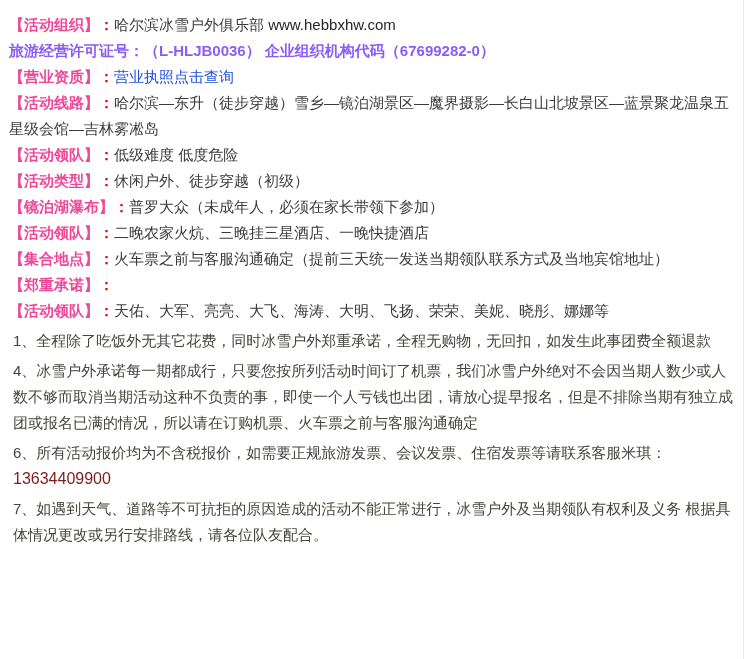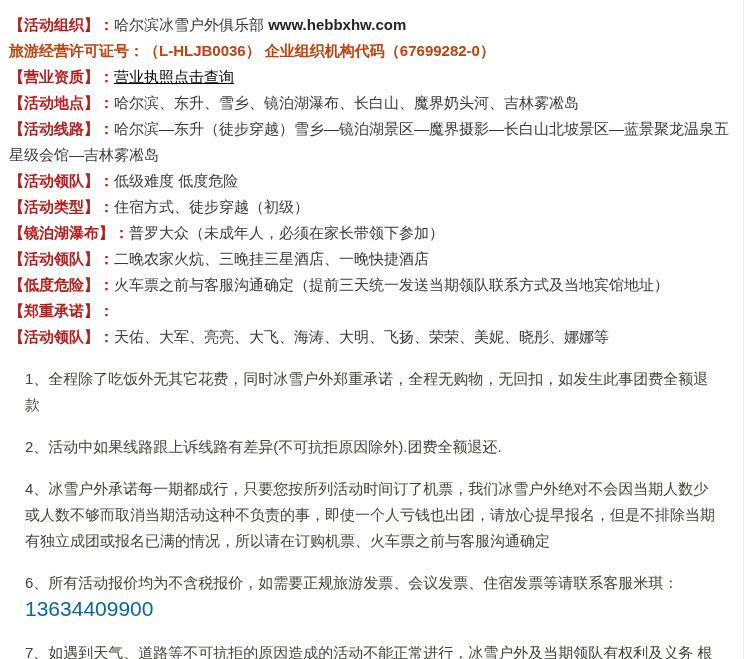--- a/index.html
+++ b/index.html
@@ -10,83 +10,79 @@
     padding:12px 6px 0 9px;
     background:#ffffff;
     border-right:1px solid #ececec;
     font-family:"Liberation Sans","DejaVu Sans",sans-serif;
     font-size:15px;
     line-height:26px;
     color:#3b3b3b;
     overflow:hidden;
   }
   .line{margin:0;}
-  .label{color:#b91c1c;font-weight:bold;}
+  .label{color:#ec4899;font-weight:bold;}
   .colon{color:#c9100f;font-weight:bold;}
-  .red-line{color:#c2410c;font-weight:bold;}
-  .bold-site{font-weight:bold;color:#262626;}
-  .license-link{color:#000000;text-decoration:underline;cursor:pointer;}
-  .term{margin:16px;color:#45453e;}
+  .red-line{color:#8b5cf6;font-weight:bold;}
+  .bold-site{font-weight:normal;color:#262626;}
+  .license-link{color:#1d4ed8;cursor:pointer;}
+  .term{margin:4px;color:#45453e;}
   .term-num{color:#45453e;}
-  .phone{color:#0369a1;font-size:21px;}
+  .phone{color:#7f1d1d;font-size:16px;}
 </style>
 </head>
 <body>
 
 <div class="page">
 
   <div class="line">
     <span class="label">【活动组织】</span><span class="colon">：</span><span>哈尔滨冰雪户外俱乐部 </span><span class="bold-site">www.hebbxhw.com</span>
   </div>
 
   <div class="line red-line">旅游经营许可证号：（L-HLJB0036） 企业组织机构代码（67699282-0）</div>
 
   <div class="line">
     <span class="label">【营业资质】</span><span class="colon">：</span><span class="license-link">营业执照点击查询</span>
   </div>
 
-  <div class="line">
-    <span class="label">【活动地点】</span><span class="colon">：</span><span>哈尔滨、东升、雪乡、镜泊湖瀑布、长白山、魔界奶头河、吉林雾凇岛</span>
-  </div>
 
   <div class="line">
     <span class="label">【活动线路】</span><span class="colon">：</span><span>哈尔滨—东升（徒步穿越）雪乡—镜泊湖景区—魔界摄影—长白山北坡景区—蓝景聚龙温泉五星级会馆—吉林雾凇岛</span>
   </div>
 
   <div class="line">
     <span class="label">【活动领队】</span><span class="colon">：</span><span>低级难度  低度危险</span>
   </div>
 
   <div class="line">
-    <span class="label">【活动类型】</span><span class="colon">：</span><span>住宿方式、徒步穿越（初级）</span>
+    <span class="label">【活动类型】</span><span class="colon">：</span><span>休闲户外、徒步穿越（初级）</span>
   </div>
 
   <div class="line">
     <span class="label">【镜泊湖瀑布】</span><span class="colon">：</span><span>普罗大众（未成年人，必须在家长带领下参加）</span>
   </div>
 
   <div class="line">
     <span class="label">【活动领队】</span><span class="colon">：</span><span>二晚农家火炕、三晚挂三星酒店、一晚快捷酒店</span>
   </div>
 
   <div class="line">
-    <span class="label">【低度危险】</span><span class="colon">：</span><span>火车票之前与客服沟通确定（提前三天统一发送当期领队联系方式及当地宾馆地址）</span>
+    <span class="label">【集合地点】</span><span class="colon">：</span><span>火车票之前与客服沟通确定（提前三天统一发送当期领队联系方式及当地宾馆地址）</span>
   </div>
 
   <div class="line">
     <span class="label">【郑重承诺】</span><span class="colon">：</span><span></span>
   </div>
 
   <div class="line">
     <span class="label">【活动领队】</span><span class="colon">：</span><span>天佑、大军、亮亮、大飞、海涛、大明、飞扬、荣荣、美妮、晓彤、娜娜等</span>
   </div>
 
   <p class="term"><span class="term-num">1、</span><span>全程除了吃饭外无其它花费，同时冰雪户外郑重承诺，全程无购物，无回扣，如发生此事团费全额退款</span></p>
 
-  <p class="term"><span class="term-num">2、</span><span>活动中如果线路跟上诉线路有差异(不可抗拒原因除外).团费全额退还.</span></p>
 
 
   <p class="term"><span class="term-num">4、</span><span>冰雪户外承诺每一期都成行，只要您按所列活动时间订了机票，我们冰雪户外绝对不会因当期人数少或人数不够而取消当期活动这种不负责的事，即使一个人亏钱也出团，请放心提早报名，但是不排除当期有独立成团或报名已满的情况，所以请在订购机票、火车票之前与客服沟通确定</span></p>
 
 
   <p class="term"><span class="term-num">6、</span><span>所有活动报价均为不含税报价，如需要正规旅游发票、会议发票、住宿发票等请联系客服米琪：</span><span class="phone">13634409900</span></p>
 
   <p class="term"><span class="term-num">7、</span><span>如遇到天气、道路等不可抗拒的原因造成的活动不能正常进行，冰雪户外及当期领队有权利及义务 根据具体情况更改或另行安排路线，请各位队友配合。</span></p>
 
 </div>

